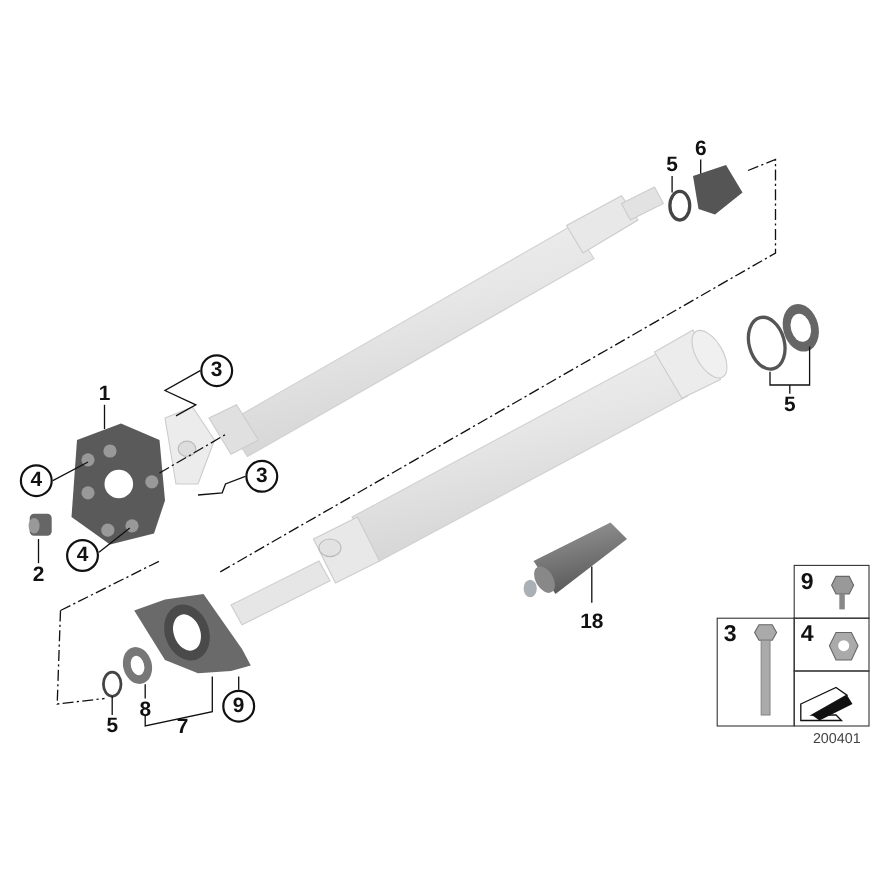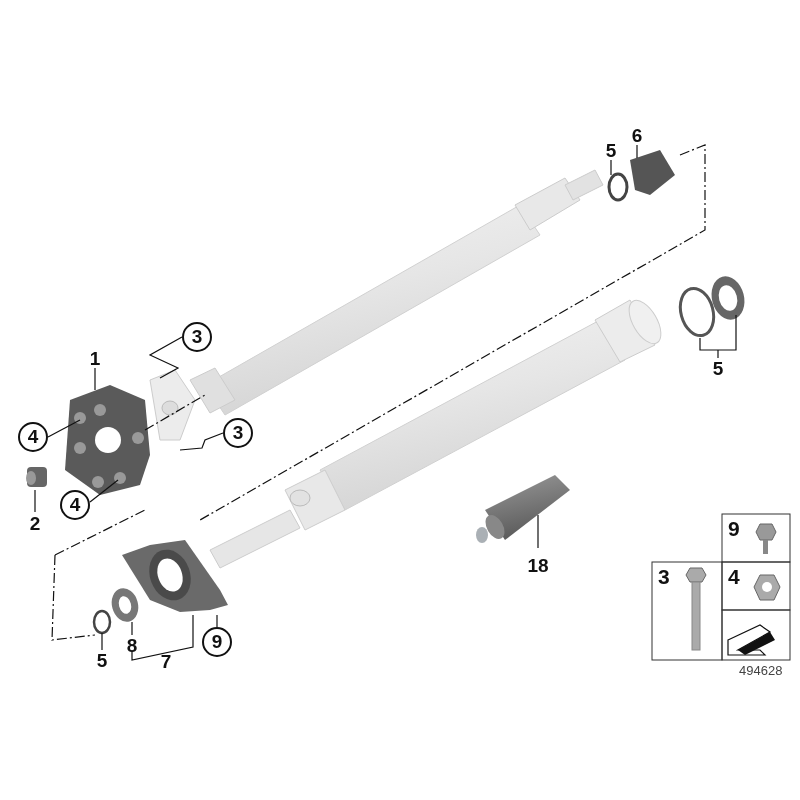--- a/index.html
+++ b/index.html
@@ -147,14 +147,14 @@
 <div class="lbl" style="left:538px;top:565px">18</div>
 <div class="lbl" style="left:102px;top:660px">5</div>
 <div class="lbl" style="left:132px;top:645px">8</div>
 <div class="lbl" style="left:166px;top:661px">7</div>
 <div class="circ" style="left:217px;top:642px">9</div>
 
 <div class="box-lbl" style="left:728px;top:518px">9</div>
 <div class="box-lbl" style="left:658px;top:566px">3</div>
 <div class="box-lbl" style="left:728px;top:566px">4</div>
 
-<div class="docnum" style="left:739px;top:663px">494628</div>
+<div class="docnum" style="left:739px;top:663px">200401</div>
 </div>
 
 </body></html>

